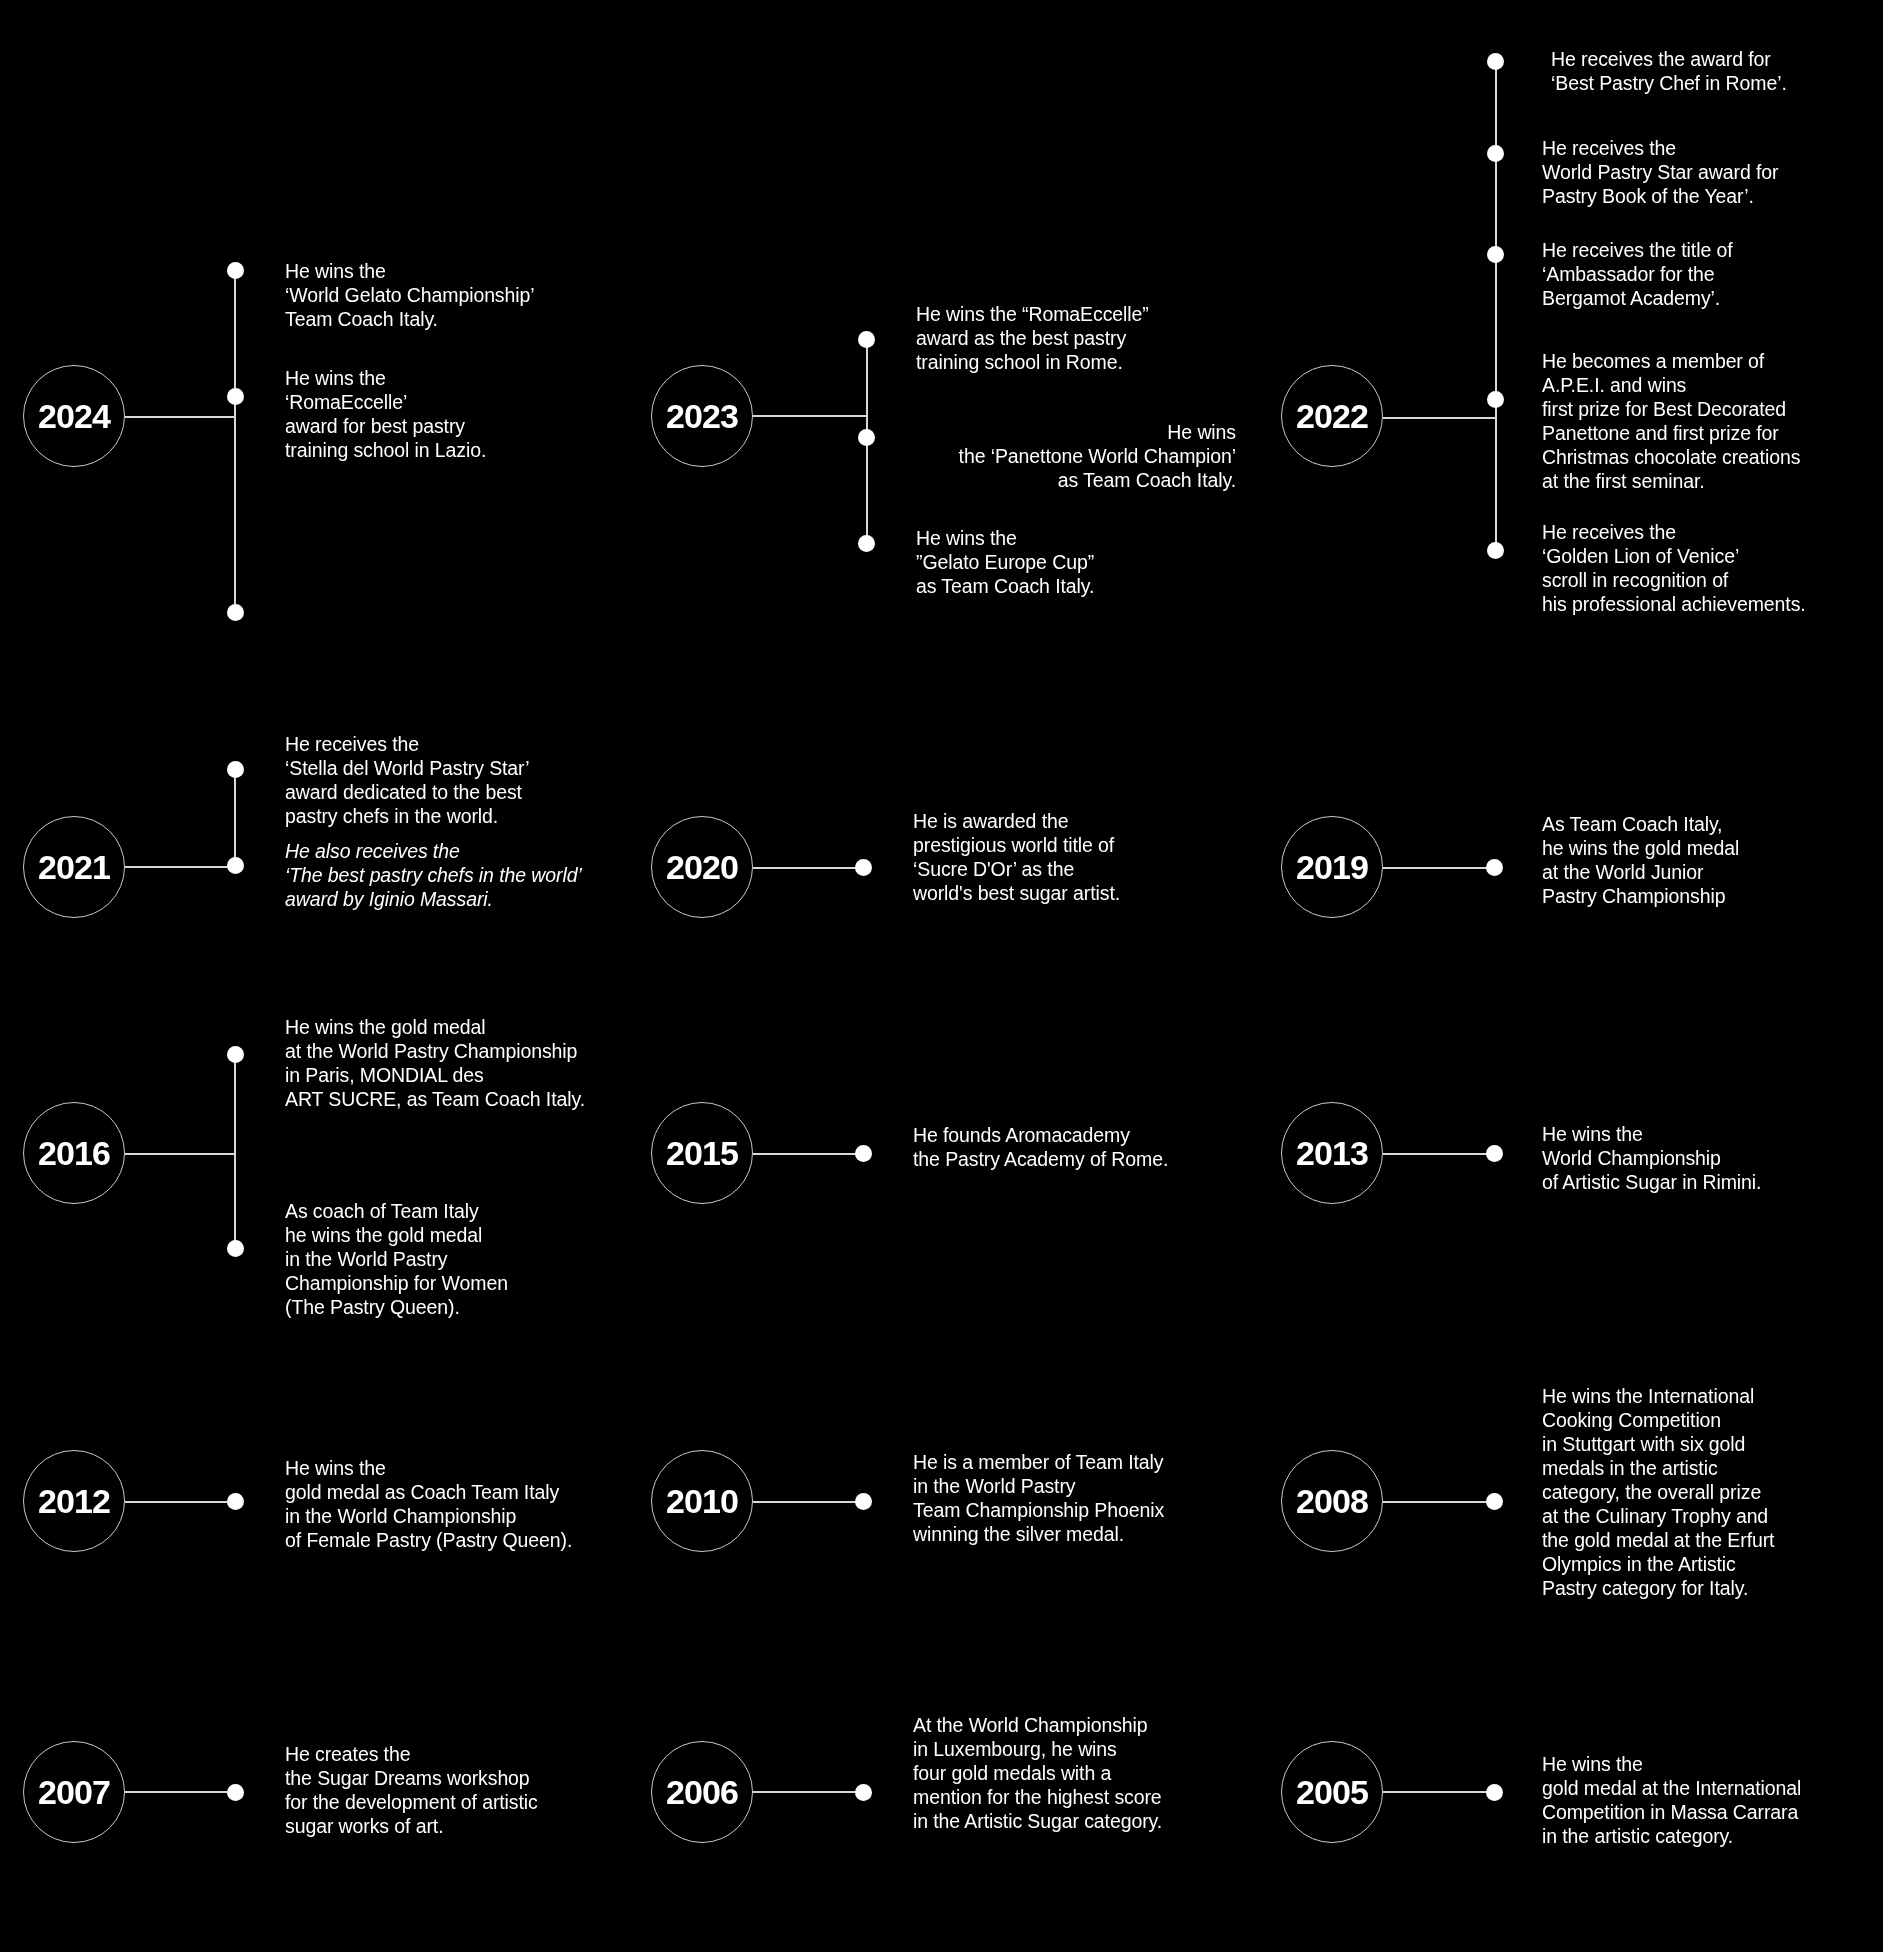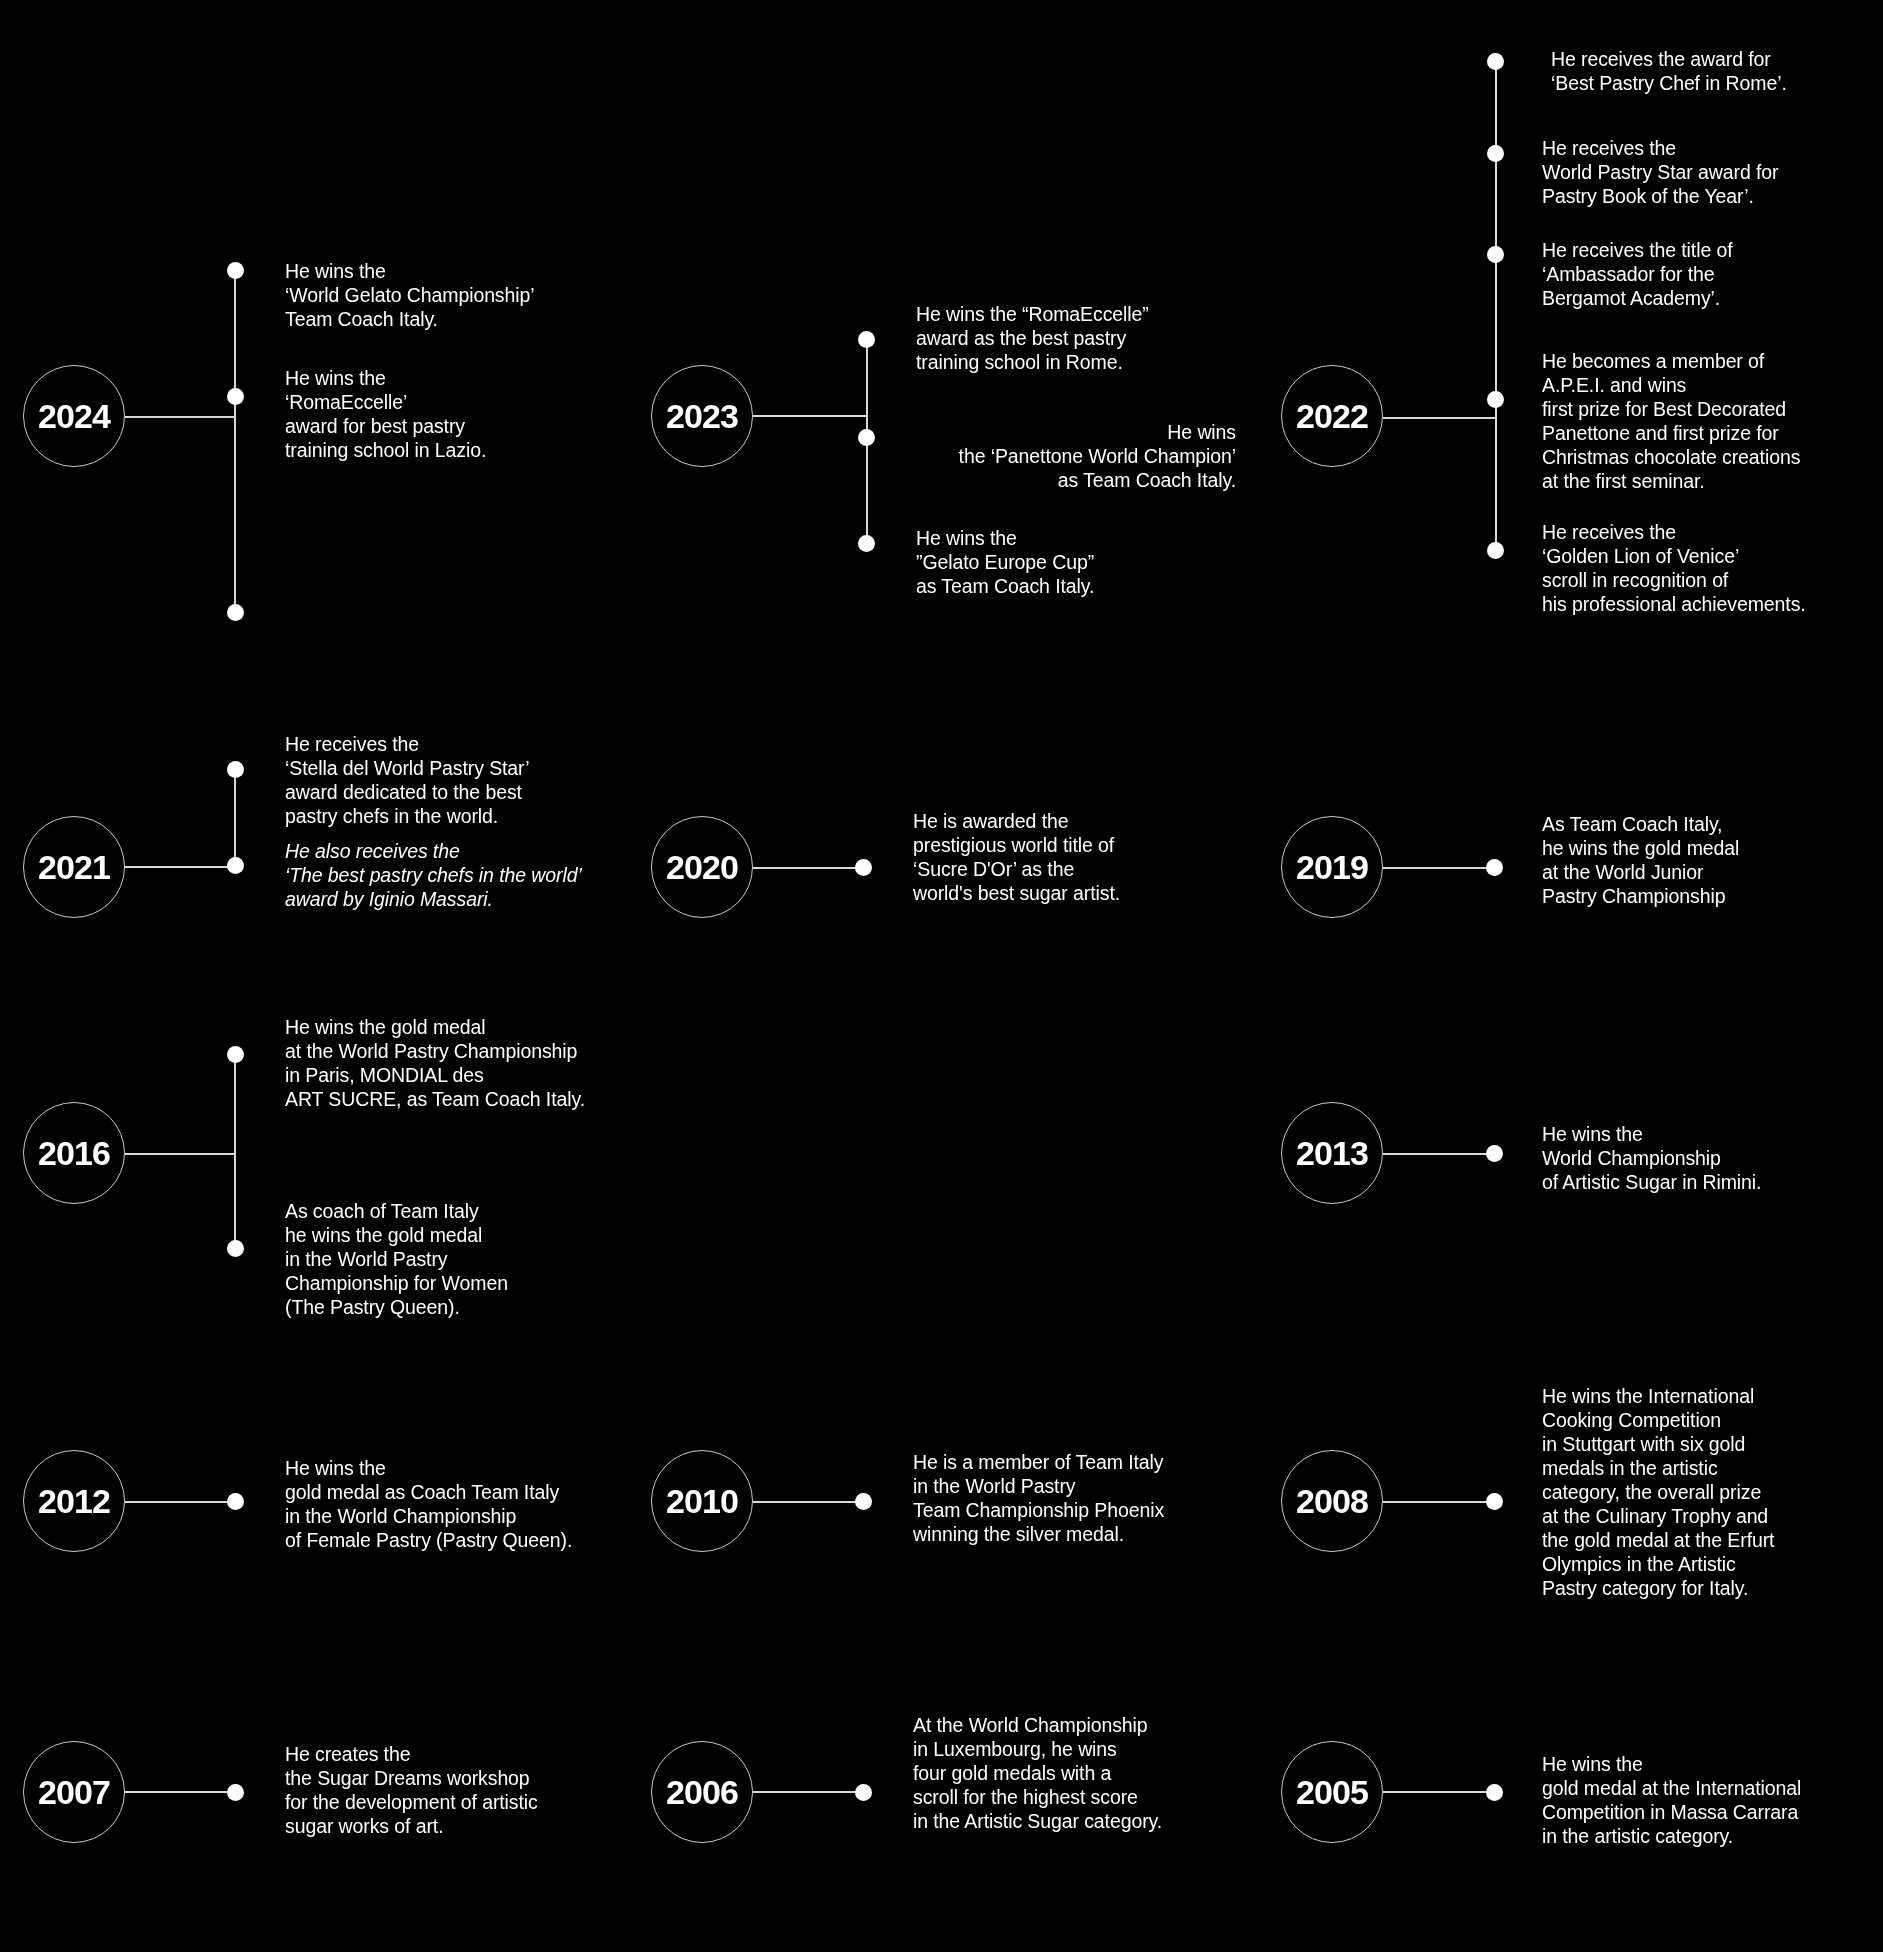--- a/index.html
+++ b/index.html
@@ -210,20 +210,29 @@
 at the World Pastry Championship
 in Paris, MONDIAL des
 ART SUCRE,  as Team Coach Italy.</div>
     <div class="event-text" style="left:285px; top:1199px; width:336px;">As coach of Team Italy
 he wins the gold medal
 in the World Pastry
 Championship for Women
 (The Pastry Queen).</div>
   </div>
 
+  <div class="col c1">
+    <div class="year-bubble" style="left:23px; top:1102px;">
+      <span class="year-label">2015</span>
+    </div>
+    <div class="h-line" style="left:125px; top:1153px; width:111px;"></div>
+    <div class="node-dot" style="left:227px; top:1145px;"></div>
+    <div class="event-text" style="left:285px; top:1123px; width:328px;">He founds Aromacademy
+the Pastry Academy of Rome.</div>
+  </div>
 
   <div class="col c2">
     <div class="year-bubble" style="left:25px; top:1102px;">
       <span class="year-label">2013</span>
     </div>
     <div class="h-line" style="left:127px; top:1153px; width:111px;"></div>
     <div class="node-dot" style="left:230px; top:1145px;"></div>
     <div class="event-text" style="left:286px; top:1122px; width:328px;">He wins the
 World Championship
 of Artistic Sugar in Rimini.</div>
@@ -284,21 +293,21 @@
 
   <div class="col c1">
     <div class="year-bubble" style="left:23px; top:1741px;text-align:center;">
       <span class="year-label">2006</span>
     </div>
     <div class="h-line" style="left:125px; top:1791px; width:111px;"></div>
     <div class="node-dot" style="left:227px; top:1784px;"></div>
     <div class="event-text" style="left:285px; top:1713px; width:328px;">At the World Championship
 in Luxembourg, he wins
 four gold medals with a
-scroll for the highest score
+mention for the highest score
 in the Artistic Sugar category.</div>
   </div>
 
   <div class="col c2">
     <div class="year-bubble" style="left:25px; top:1741px;">
       <span class="year-label">2005</span>
     </div>
     <div class="h-line" style="left:127px; top:1791px; width:111px;"></div>
     <div class="node-dot" style="left:230px; top:1784px;"></div>
     <div class="event-text" style="left:286px; top:1752px; width:328px;">He wins the

